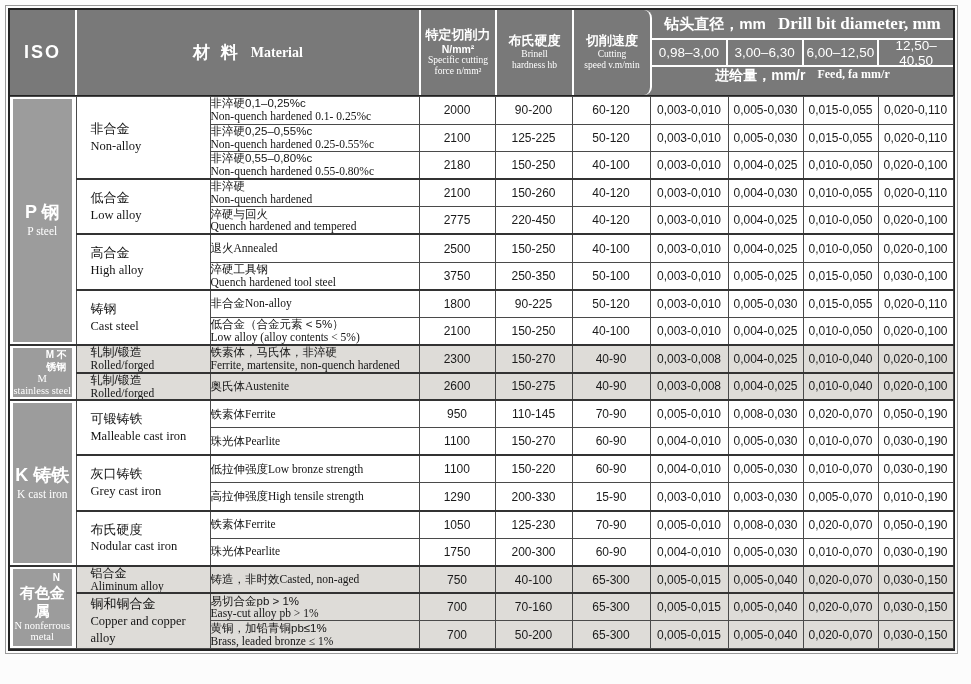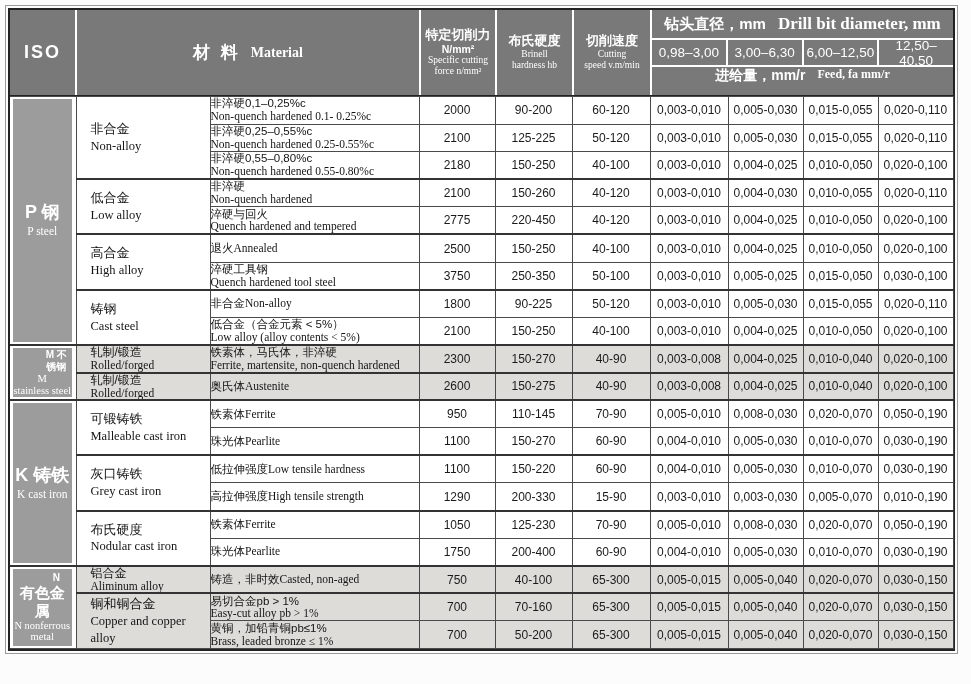--- a/index.html
+++ b/index.html
@@ -9,21 +9,21 @@
     border: 2px solid #222; background: #fff; outline: 1px solid #9a9a9a; outline-offset: 2px;
   }
   
   .thead { display: flex; height: 86px; background: #797979; color: #fff; border-bottom: 1px solid #222; }
   .hc { border-right: 2px solid #fff; display: flex; flex-direction: column; align-items: center; justify-content: center; text-align: center; }
   .hc:last-child { border-right: none; }
   .c-iso  { width: 67px; }
   .c-mat  { width: 344px; flex-direction: row; gap: 10px; }
   .c-force{ width: 76px; }
   .c-hb   { width: 77px; }
-  .c-sp   { width: 78px; }
+  .c-sp   { width: 78px; border-radius: 8px; }
   .c-dia  { flex: 1; display: block; }
   .iso-t { font-size: 18px; font-weight: bold; letter-spacing: 2px; }
   .h-cn  { font-size: 17px; font-weight: bold; letter-spacing: 3px; }
   .h-en  { font-family: "Liberation Serif", serif; font-size: 14px; font-weight: bold; }
   .h-cn-sm { font-size: 13px; font-weight: bold; line-height: 1.15; }
   .h-unit  { font-size: 10.5px; font-weight: bold; line-height: 1.15; }
   .h-en-sm { font-family: "Liberation Serif", serif; font-size: 9.5px; line-height: 1.15; }
   .dia-title { height: 30px; display: flex; align-items: center; justify-content: center; gap: 12px; border-bottom: 2px solid #fff; }
   .dia-title .cn { font-size: 15px; font-weight: bold; }
   .dia-title .en { font-family: "Liberation Serif", serif; font-size: 17px; font-weight: bold; }
@@ -379,21 +379,21 @@
     <tr class="gs">
       <td class="grp" rowspan="2">
             <div class="cellbox">
         <span class="gcn">灰口铸铁</span>
         <span class="gen">Grey cast iron</span>
             </div>
           </td>
       <td class="mat one">
             <div class="cellbox">
         <span class="mcn">低拉伸强度</span>
-        <span class="men">Low tensile hardness</span>
+        <span class="men">Low bronze strength</span>
             </div>
           </td>
       <td class="num">1100</td>
       <td class="num">150-220</td>
       <td class="num">60-90</td>
       <td class="num">0,004-0,010</td>
       <td class="num">0,005-0,030</td>
       <td class="num">0,010-0,070</td>
       <td class="num">0,030-0,190</td>
     </tr>
@@ -434,21 +434,21 @@
       <td class="num">0,050-0,190</td>
     </tr>
     <tr>
       <td class="mat one">
             <div class="cellbox">
         <span class="mcn">珠光体</span>
         <span class="men">Pearlite</span>
             </div>
           </td>
       <td class="num">1750</td>
-      <td class="num">200-400</td>
+      <td class="num">200-300</td>
       <td class="num">60-90</td>
       <td class="num">0,004-0,010</td>
       <td class="num">0,005-0,030</td>
       <td class="num">0,010-0,070</td>
       <td class="num">0,030-0,190</td>
     </tr>
     <tr class="gs sh">
       <td class="iso" rowspan="3">
         <div class="iso-block tight">
           <span class="iso-big">N</span>

